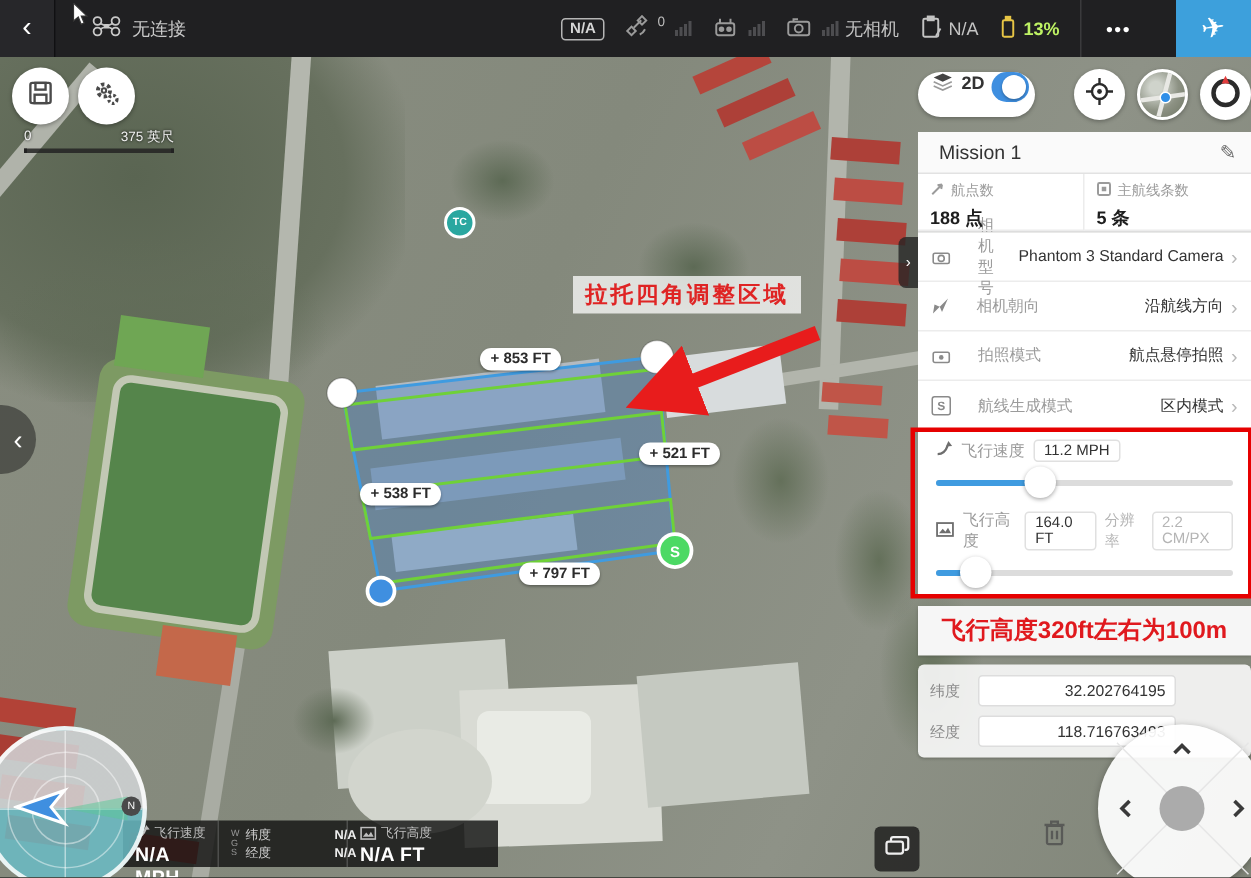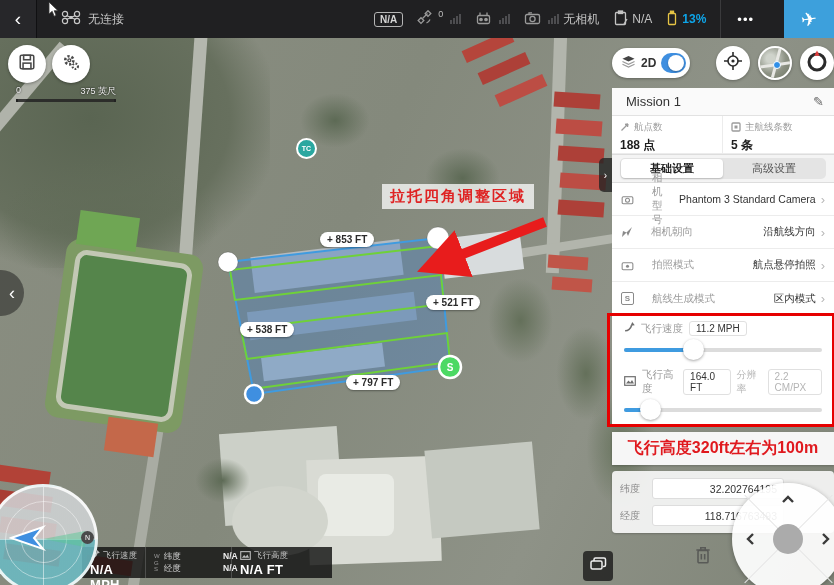--- a/index.html
+++ b/index.html
@@ -13,21 +13,21 @@
   .tb-conn{display:flex;align-items:center;gap:7px;margin-left:24px;color:#c9c9c9;font-size:12px;}
   .tb-right{margin-left:auto;display:flex;align-items:center;gap:14px;height:38px;}
   .tb-badge{border:1px solid #b5b5b5;border-radius:3px;color:#d6d6d6;font-size:10px;
             padding:1px 5px;font-weight:bold;}
   .tb-group{display:flex;align-items:center;gap:4px;color:#c3c3c3;font-size:12px;}
   .sup0{font-size:9px;color:#bdbdbd;position:relative;top:-5px;margin-left:1px;}
   .sig{display:flex;align-items:flex-end;gap:1px;margin-left:3px;}
   .sig i{display:block;width:2px;background:#4d4d50;}
   .sig i:nth-child(1){height:4px}.sig i:nth-child(2){height:6px}
   .sig i:nth-child(3){height:8px}.sig i:nth-child(4){height:10px}
-  .tb-batt{color:#0ea5e9;font-size:12px;font-weight:bold;}
+  .tb-batt{color:#bef264;font-size:12px;font-weight:bold;}
   .tb-more{color:#fff;font-size:13px;letter-spacing:1px;border-left:1px solid #3a3a3c;
            padding:0 16px;height:38px;display:flex;align-items:center;cursor:pointer;}
   .tb-fly{width:50px;height:38px;background:#3da0dc;display:flex;align-items:center;
           justify-content:center;color:#fff;font-size:19px;cursor:pointer;}
   .cursor{position:absolute;left:48px;top:2px;z-index:300;}
   
   .map{position:absolute;left:0;top:38px;width:834px;height:547px;overflow:hidden;
        background:linear-gradient(115deg,#8a8e81 0%,#84897c 40%,#8e9287 70%,#7f8477 100%);}
   .d{position:absolute;}
   .overlay{position:absolute;left:0;top:0;z-index:10;}
@@ -43,21 +43,21 @@
       align-items:center;justify-content:flex-end;padding-right:9px;box-sizing:border-box;cursor:pointer;}
   .mbtn{position:absolute;width:38px;height:38px;border-radius:50%;background:#fff;z-index:14;
         display:flex;align-items:center;justify-content:center;box-shadow:0 1px 3px rgba(0,0,0,.35);cursor:pointer;}
   .scale{position:absolute;left:16px;top:47px;width:100px;z-index:14;color:#f0f0f0;font-size:9px;
          text-shadow:0 0 2px #000;}
   .scale .lbls{display:flex;justify-content:space-between;}
   .scale .bar{height:3px;background:rgba(35,35,35,.85);margin-top:1px;
               border-left:2px solid #222;border-right:2px solid #222;}
   
   .pill2d{position:absolute;left:612px;top:10px;width:78px;height:30px;border-radius:16px;
-          background:#fff;z-index:14;display:flex;align-items:center;gap:5px;padding:0 4px 0 9px;
+          background:#fff;z-index:14;display:flex;gap:5px;padding:0 4px 0 9px;
           box-sizing:border-box;box-shadow:0 1px 3px rgba(0,0,0,.3);}
   .pill2d .lbl{font-size:12px;font-weight:bold;color:#333;}
   .tgl{width:34px;height:20px;border-radius:10px;background:#3f8fe0;position:relative;cursor:pointer;}
   .tgl i{position:absolute;right:2px;top:2px;width:16px;height:16px;border-radius:50%;background:#fff;
          box-shadow:0 1px 2px rgba(0,0,0,.3);}
   .cbtn{position:absolute;top:8px;width:34px;height:34px;border-radius:50%;background:#fff;z-index:14;
         display:flex;align-items:center;justify-content:center;box-shadow:0 1px 3px rgba(0,0,0,.3);cursor:pointer;}
   .minimap{position:absolute;left:758px;top:8px;width:34px;height:34px;border-radius:50%;z-index:14;
         border:2px solid #fff;box-sizing:border-box;overflow:hidden;cursor:pointer;
         background:radial-gradient(circle at 35% 35%,#cfd3cb 15%,#8d9284 55%,#6e7563 100%);
@@ -500,26 +500,20 @@
           <span>
             <svg width="10" height="10" viewBox="0 0 10 10">
                 <rect x="1" y="1" width="8" height="8" rx="1" fill="none" stroke="#9b9b9b" stroke-width="1.3"></rect>
                 <rect x="3.5" y="3.5" width="3" height="3" fill="#9b9b9b"></rect>
               </svg></span>
           <span>主航线条数</span>
         </div>
         <div class="cv">5 条</div>
       </div>
     </div>
-    <div class="tabs">
-      <div class="seg">
-        <div class="s on">基础设置</div>
-        <div class="s">高级设置</div>
-      </div>
-    </div>
     <div class="rows">
       <div class="srow">
         <span class="ic">
           <svg width="13" height="11" viewBox="0 0 17 14">
               <g stroke="#8a8a8a" fill="none" stroke-width="1.4">
             <rect x="1.5" y="3.5" width="14" height="9" rx="1.5"></rect>
                 <circle cx="8.5" cy="8" r="2.6"></circle>
               </g>
             </svg>
           </span>

